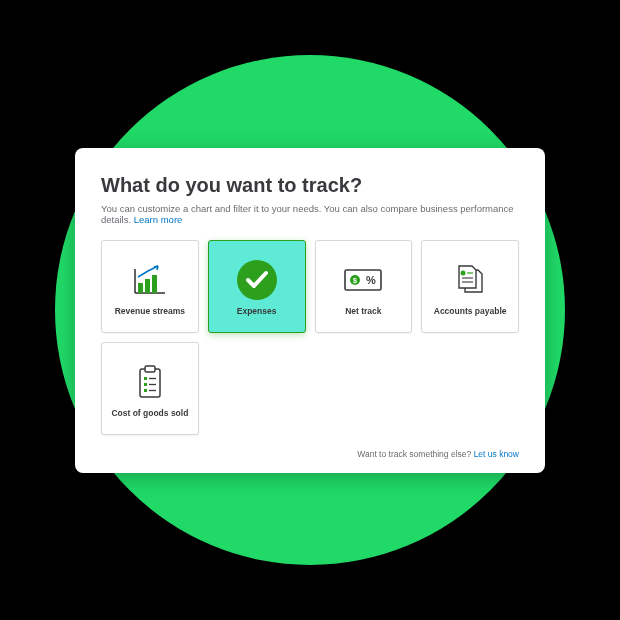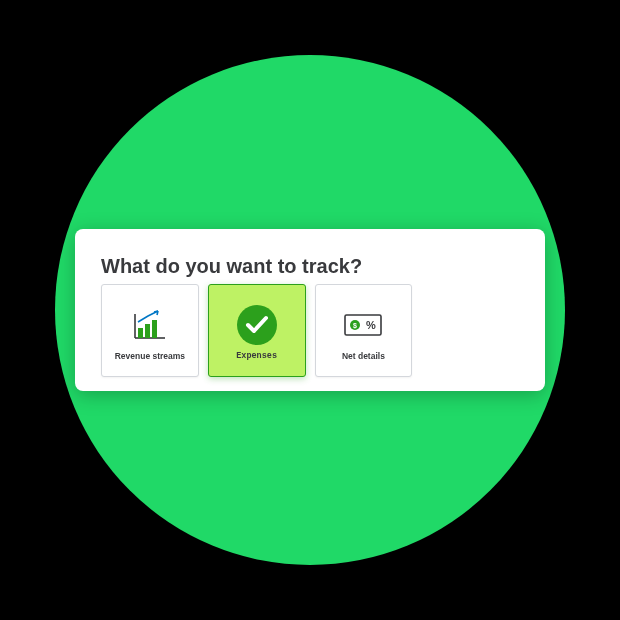--- a/index.html
+++ b/index.html
@@ -59,23 +59,22 @@
       display: flex;
       flex-direction: column;
       align-items: center;
       justify-content: center;
       cursor: pointer;
       background: #fff;
       box-shadow: 0 1px 2px rgba(0,0,0,0.05);
     }
     .card.selected {
       border: 1px solid #2ca01c;
-      background: #bef264;
+      background: #5eead4;
       box-shadow: 0 2px 6px rgba(44,160,28,0.3);
-      font-family: Liberation Mono, monospace;
     }
     .card .icon-wrap {
       height: 48px;
       display: flex;
       align-items: center;
       justify-content: center;
     }
     .card-label {
       font-size: 8.5px;
       font-weight: 600;
@@ -94,20 +93,23 @@
       cursor: pointer;
     }
     svg { display: block; }
   </style>
 </head>
 <body>
 
 <div class="circle-bg">
   <div class="panel">
     <h1 class="heading">What do you want to track?</h1>
+    <p class="subtext">
+      <span>You can customize a chart and filter it to your needs. You can also compare business performance details. </span><a class="learn-more">Learn more</a>
+    </p>
 
     <div class="grid">
 
       <div class="card">
         <div class="icon-wrap">
           <svg width="34" height="30" viewBox="0 0 34 30">
             <line x1="2" y1="28" x2="2" y2="4" stroke="#393a3d" stroke-width="1.6"></line>
             <line x1="2" y1="28" x2="32" y2="28" stroke="#393a3d" stroke-width="1.6"></line>
             <rect x="5" y="18" width="5" height="10" fill="#2ca01c"></rect>
             <rect x="12" y="14" width="5" height="14" fill="#2ca01c"></rect>
@@ -132,23 +134,54 @@
 
       <div class="card">
         <div class="icon-wrap">
           <svg width="40" height="26" viewBox="0 0 40 26">
             <rect x="2" y="3" width="36" height="20" rx="1.5" fill="none" stroke="#393a3d" stroke-width="1.6"></rect>
             <circle cx="12" cy="13" r="5" fill="#2ca01c"></circle>
             <text x="12" y="16" font-size="7" fill="#fff" text-anchor="middle" font-weight="bold">$</text>
             <text x="28" y="17" font-size="11" fill="#393a3d" text-anchor="middle" font-weight="bold">%</text>
           </svg>
         </div>
-        <div class="card-label">Net details</div>
+        <div class="card-label">Net track</div>
       </div>
 
 
+      <div class="card">
+        <div class="icon-wrap">
+          <svg width="34" height="32" viewBox="0 0 34 32">
+            <path d="M12 6 H25 L29 10 V28 H12 Z" fill="#fff" stroke="#393a3d" stroke-width="1.4"></path>
+            <path d="M6 2 H19 L23 6 V24 H6 Z" fill="#fff" stroke="#393a3d" stroke-width="1.4"></path>
+            <circle cx="10" cy="9" r="2.5" fill="#2ca01c"></circle>
+            <line x1="14" y1="9" x2="20" y2="9" stroke="#2ca01c" stroke-width="1.2"></line>
+            <line x1="9" y1="14" x2="20" y2="14" stroke="#393a3d" stroke-width="1.1"></line>
+            <line x1="9" y1="18" x2="20" y2="18" stroke="#393a3d" stroke-width="1.1"></line>
+          </svg>
+        </div>
+        <div class="card-label">Accounts payable</div>
+      </div>
 
 
+      <div class="card">
+        <div class="icon-wrap">
+          <svg width="28" height="34" viewBox="0 0 28 34">
+            <rect x="4" y="4" width="20" height="28" rx="2" fill="none" stroke="#393a3d" stroke-width="1.5"></rect>
+            <rect x="9" y="1" width="10" height="6" rx="1.5" fill="#fff" stroke="#393a3d" stroke-width="1.5"></rect>
+            <rect x="8" y="12" width="3" height="3" fill="#2ca01c"></rect>
+            <line x1="13" y1="13.5" x2="20" y2="13.5" stroke="#393a3d" stroke-width="1.3"></line>
+            <rect x="8" y="18" width="3" height="3" fill="#2ca01c"></rect>
+            <line x1="13" y1="19.5" x2="20" y2="19.5" stroke="#393a3d" stroke-width="1.3"></line>
+            <rect x="8" y="24" width="3" height="3" fill="#2ca01c"></rect>
+            <line x1="13" y1="25.5" x2="20" y2="25.5" stroke="#393a3d" stroke-width="1.3"></line>
+          </svg>
+        </div>
+        <div class="card-label">Cost of goods sold</div>
+      </div>
 
     </div>
 
+    <p class="footer-text">
+      <span>Want to track something else? </span><a class="let-us-know">Let us know</a>
+    </p>
   </div>
 </div>
 
 </body></html>

